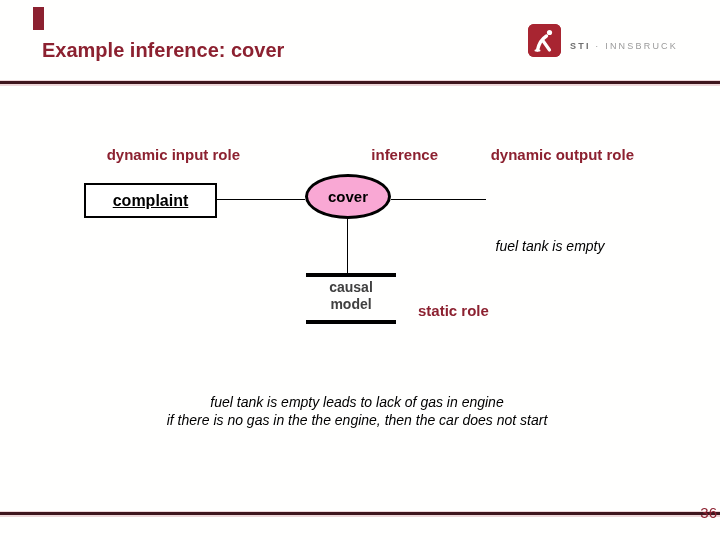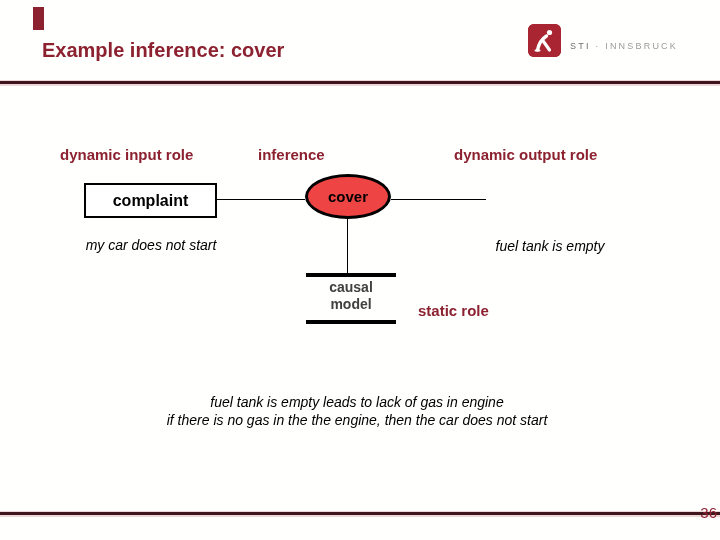--- a/index.html
+++ b/index.html
@@ -8,36 +8,36 @@
     font-family:"Liberation Sans",sans-serif;overflow:hidden;
   }
   
   .accent-rect{position:absolute;left:33px;top:7px;width:11px;height:23px;background:#8c2130;}
   
   .slide-title{position:absolute;left:42px;top:39px;font-size:20px;font-weight:bold;color:#8c2130;white-space:nowrap;}
   
   .logo{position:absolute;left:528px;top:24px;display:flex;align-items:center;}
   .logo-mark{width:33px;height:33px;border-radius:6px;background:#a82531;display:block;}
   .logo-text{margin-left:9px;font-size:9px;letter-spacing:2.2px;color:#9a9a9a;white-space:nowrap;margin-top:10px;}
-  .logo-text .brand{color:#6f6f6f;font-weight:normal;}
+  .logo-text .brand{color:#6f6f6f;font-weight:bold;}
   
   .rule{position:absolute;left:0;width:720px;height:3px;background:#3f161e;border-top:1px solid #eed7d9;border-bottom:2px solid #eed7d9;}
   .rule.header{top:80px;}
   .rule.footer{top:511px;}
   
-  .col-label{position:absolute;top:146px;width:180px;text-align:left;font-size:15px;font-weight:bold;color:#8c2130;white-space:nowrap;}
+  .col-label{position:absolute;top:146px;width:180px;text-align:right;font-size:15px;font-weight:bold;color:#8c2130;white-space:nowrap;}
   .col-label.input{left:60px;}
   .col-label.inference{left:258px;}
   .col-label.output{left:454px;}
   
-  .node-box{position:absolute;border:2px solid #000;background:#fff;text-align:center;font-size:16px;font-weight:bold;color:#000;}
+  .node-box{position:absolute;border:2px solid #000;background:#fff;text-align:center;font-size:16px;font-weight:bold;color:#000;text-decoration:underline;}
   .node-complaint{left:84px;top:183px;width:129px;height:31px;line-height:31px;}
   .node-hypothesis{left:486px;top:182px;width:164px;height:32px;line-height:32px;}
   .node-ellipse{position:absolute;left:305px;top:174px;width:80px;height:39px;border:3px solid #000;border-radius:50%;
-    background:#ef4444;text-align:center;font-size:15px;font-weight:bold;line-height:39px;color:#000;}
+    background:#f9a8d4;text-align:center;font-size:15px;font-weight:bold;line-height:39px;color:#000;}
   
   .hline{position:absolute;height:0;border-top:1px solid #000;}
   .conn-left{left:215px;top:199px;width:90px;}
   .conn-right{left:391px;top:199px;width:95px;}
   .vline{position:absolute;left:347px;top:216px;width:0;height:59px;border-left:1px solid #000;}
   
   .cm-bar{position:absolute;left:306px;width:90px;height:4px;background:#000;}
   .cm-bar.top{top:273px;}
   .cm-bar.bottom{top:320px;}
   .cm-text{position:absolute;left:306px;top:279px;width:90px;text-align:center;font-size:14px;font-weight:bold;color:#404040;line-height:17px;}
@@ -76,21 +76,20 @@
 
   <div class="col-label input">dynamic input role</div>
   <div class="col-label inference">inference</div>
   <div class="col-label output">dynamic output role</div>
 
   <div class="node-box node-complaint">complaint</div>
   <div class="hline conn-left"></div>
   <div class="node-ellipse">cover</div>
   <div class="hline conn-right"></div>
 
-  <div class="example input">my car does not start</div>
   <div class="example output">fuel tank is empty</div>
 
   <div class="vline"></div>
   <div class="cm-bar top"></div>
   <div class="cm-text">
     <div>causal</div>
     <div>model</div>
   </div>
   <div class="cm-bar bottom"></div>
   <div class="static-label">static role</div>

